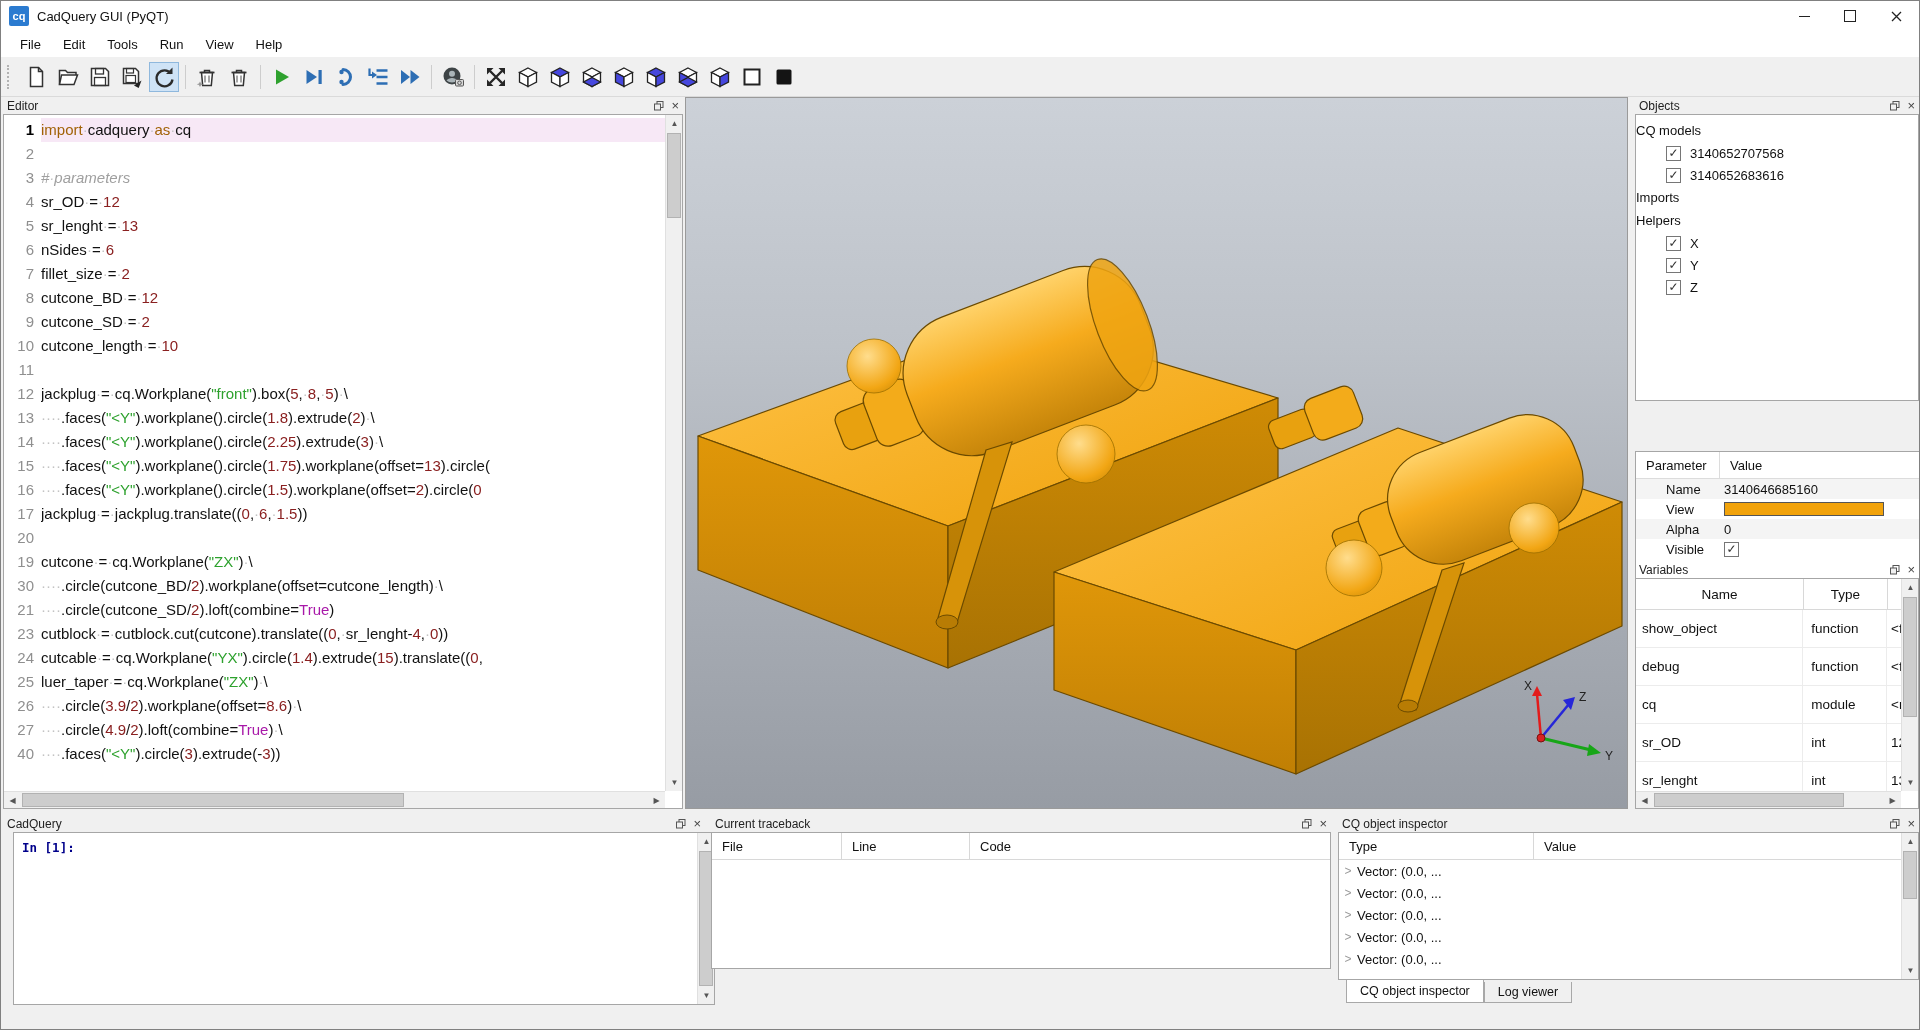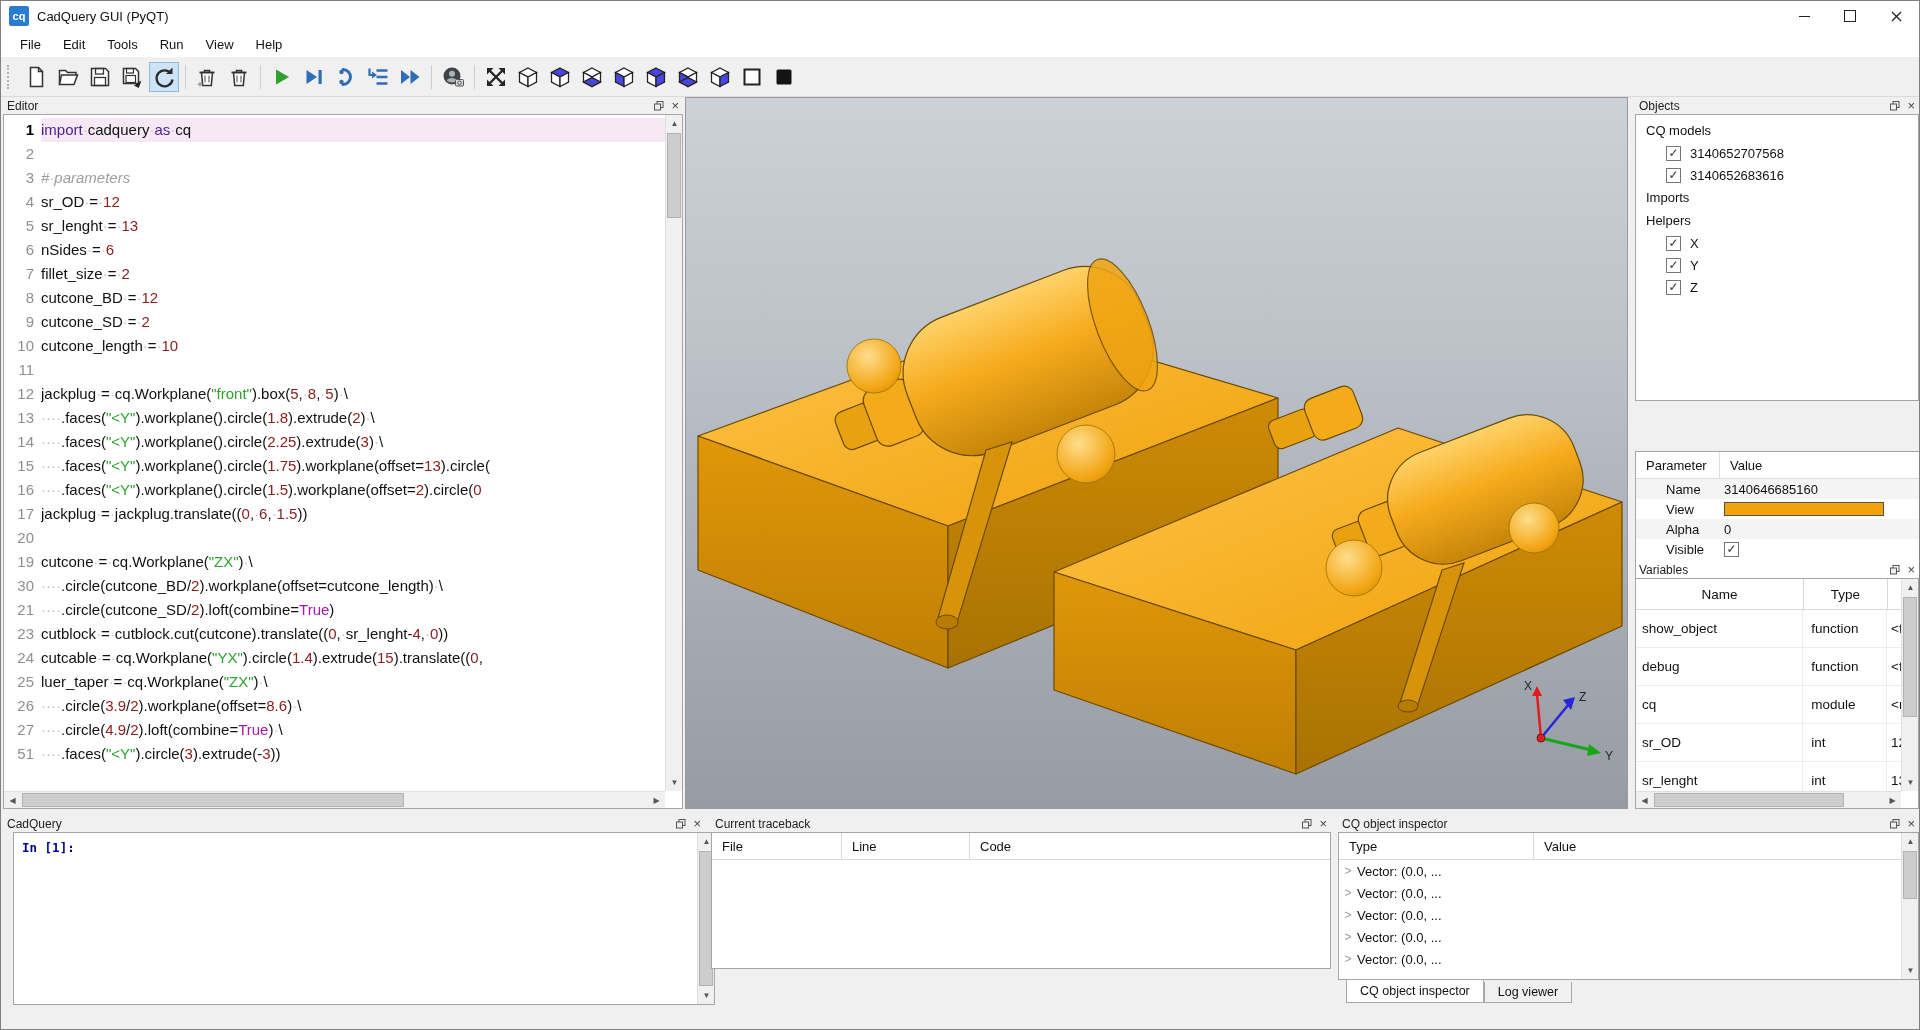--- a/index.html
+++ b/index.html
@@ -30,37 +30,37 @@
   .pt-btns{margin-left:auto;display:flex;align-items:center;gap:7px;}
   .pt-btn{color:#444;font-size:13px;line-height:10px;display:flex;align-items:center;}
   .box{position:absolute;background:#fff;border:1px solid #a6a6a6;box-sizing:border-box;overflow:hidden;}
   
   .code-lines{position:absolute;left:0;top:0;right:17px;bottom:17px;overflow:hidden;padding-top:3px;}
   .cl{display:flex;height:24px;line-height:24px;font-size:15px;}
   .ln{width:30px;flex:none;text-align:right;padding-right:7px;color:#8f8f8f;}
   .cl.hl .ln{color:#000;font-weight:bold;}
   .ct{flex:1;white-space:nowrap;overflow:hidden;color:#111;}
   .cl.hl .ct{background:#f7e8f6;}
-  .sy-k{color:#4c1d95;}
+  .sy-k{color:#a16207;}
   .sy-n{color:#8a2020;}
   .sy-s{color:#2da12d;}
   .sy-c{color:#9f9f9f;font-style:italic;}
   .sy-b{color:#a818a8;}
   .ws{color:#c3c3c3;}
   
   .sb-v{position:absolute;top:0;right:0;bottom:0;width:17px;background:#f0f0f0;border-left:1px solid #e0e0e0;box-sizing:border-box;}
   .sb-h{position:absolute;left:0;right:0;bottom:0;height:17px;background:#f0f0f0;border-top:1px solid #e0e0e0;box-sizing:border-box;}
   .sb-btn{position:absolute;width:17px;height:17px;display:flex;align-items:center;justify-content:center;font-size:8px;color:#555;}
   .sb-thumb{position:absolute;background:#cdcdcd;border:1px solid #b2b2b2;box-sizing:border-box;}
   
   .viewport{position:absolute;left:684px;top:96px;width:943px;height:712px;border:1px solid #9a9a9a;box-sizing:border-box;
     background:linear-gradient(180deg,#ccd1d8 0%,#bdc2c9 35%,#a6abb3 72%,#979ca4 100%);}
   .viewport svg{position:absolute;left:0;top:0;}
   
-  .tree-parent{height:23px;line-height:23px;font-size:13px;color:#111;padding-left:10px;}
+  .tree-parent{height:23px;line-height:23px;font-size:13px;color:#111;padding-left:0;}
   .tree-item{height:22px;display:flex;align-items:center;padding-left:30px;gap:9px;font-size:13px;color:#111;}
   .cb{width:15px;height:15px;border:1px solid #767676;background:#fff;display:inline-flex;align-items:center;justify-content:center;
     font-size:12px;color:#333;box-sizing:border-box;flex:none;}
   
   .param-header{display:flex;height:26px;align-items:center;border-bottom:1px solid #dcdcdc;font-size:13px;color:#111;}
   .param-header span:first-child{width:84px;padding-left:10px;border-right:1px solid #dcdcdc;height:100%;display:flex;align-items:center;box-sizing:border-box;}
   .param-header span:last-child{padding-left:10px;}
   .param-row{display:flex;height:20px;align-items:center;font-size:13px;color:#111;}
   .param-row:nth-child(odd){background:#f4f4f4;}
   .p-name{width:84px;padding-left:30px;box-sizing:border-box;flex:none;}
@@ -451,21 +451,21 @@
         </div>
         <div class="cl">
           <span class="ln">26</span>
           <span class="ct"><span class="sy-t"><span class="ws">·</span><span class="ws">·</span><span class="ws">·</span><span class="ws">·</span>.circle(</span><span class="sy-n">3.9</span><span class="sy-t">/</span><span class="sy-n">2</span><span class="sy-t">).workplane(offset=</span><span class="sy-n">8.6</span><span class="sy-t">)<span class="ws">·</span>\</span></span>
         </div>
         <div class="cl">
           <span class="ln">27</span>
           <span class="ct"><span class="sy-t"><span class="ws">·</span><span class="ws">·</span><span class="ws">·</span><span class="ws">·</span>.circle(</span><span class="sy-n">4.9</span><span class="sy-t">/</span><span class="sy-n">2</span><span class="sy-t">).loft(combine=</span><span class="sy-b">True</span><span class="sy-t">)<span class="ws">·</span>\</span></span>
         </div>
         <div class="cl">
-          <span class="ln">51</span>
+          <span class="ln">40</span>
           <span class="ct"><span class="sy-t"><span class="ws">·</span><span class="ws">·</span><span class="ws">·</span><span class="ws">·</span>.faces(</span><span class="sy-s">"&lt;Y"</span><span class="sy-t">).circle(</span><span class="sy-n">3</span><span class="sy-t">).extrude(-</span><span class="sy-n">3</span><span class="sy-t">))</span></span>
         </div>
       </div>
     <div class="sb-v" style="bottom:17px;">
       <div class="sb-btn" style="top:0;">▲</div>
       <div class="sb-thumb" style="left:1px;right:1px;top:18px;height:85px;"></div>
       <div class="sb-btn" style="bottom:0;">▼</div>
     </div>
     <div class="sb-h" style="right:17px;">
       <div class="sb-btn" style="left:0;">◀</div>

